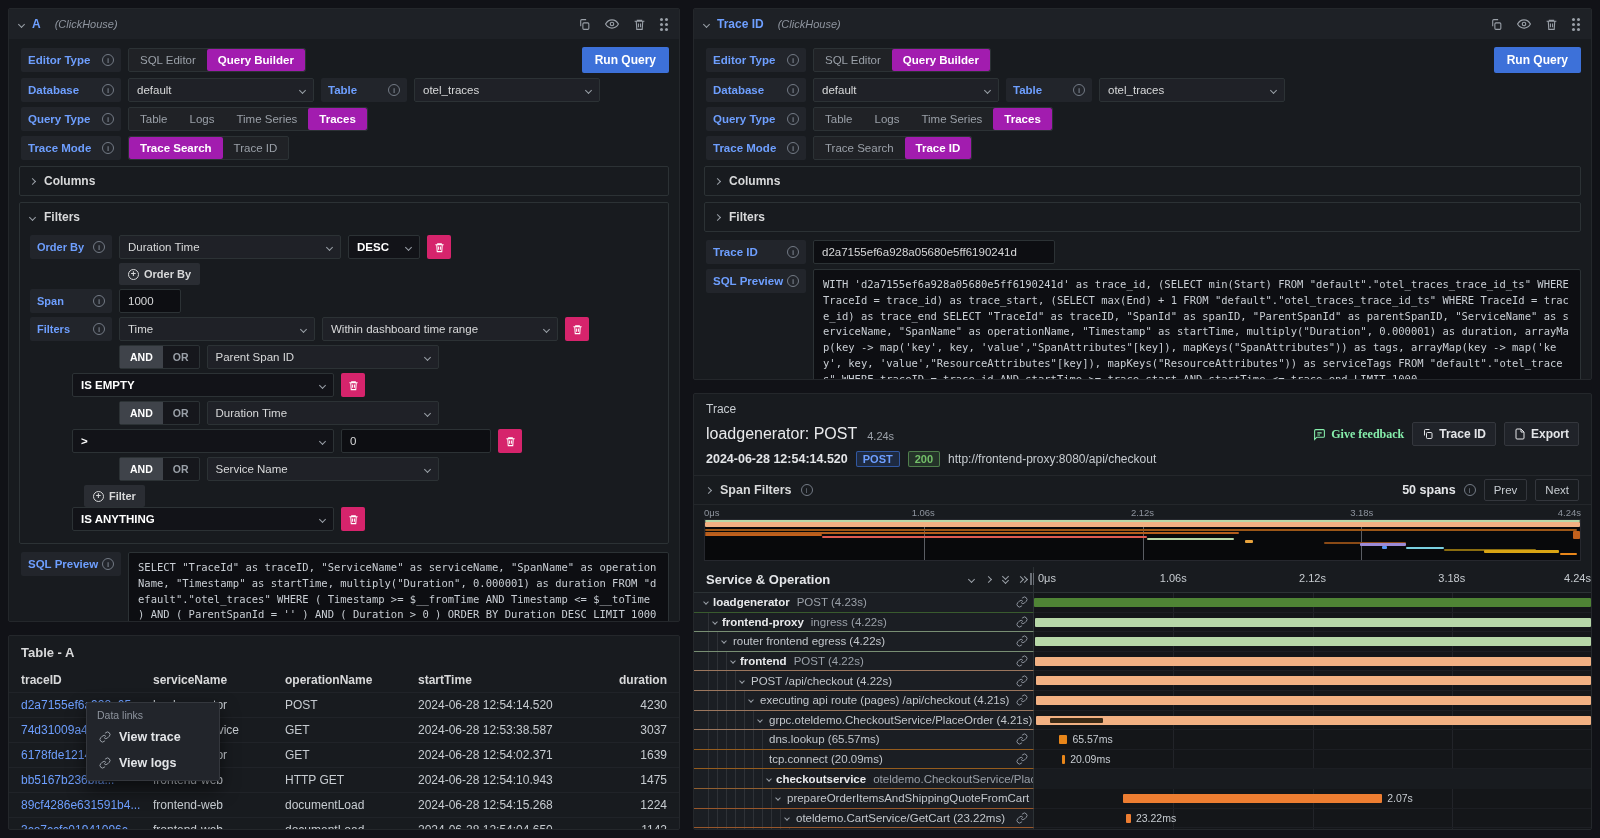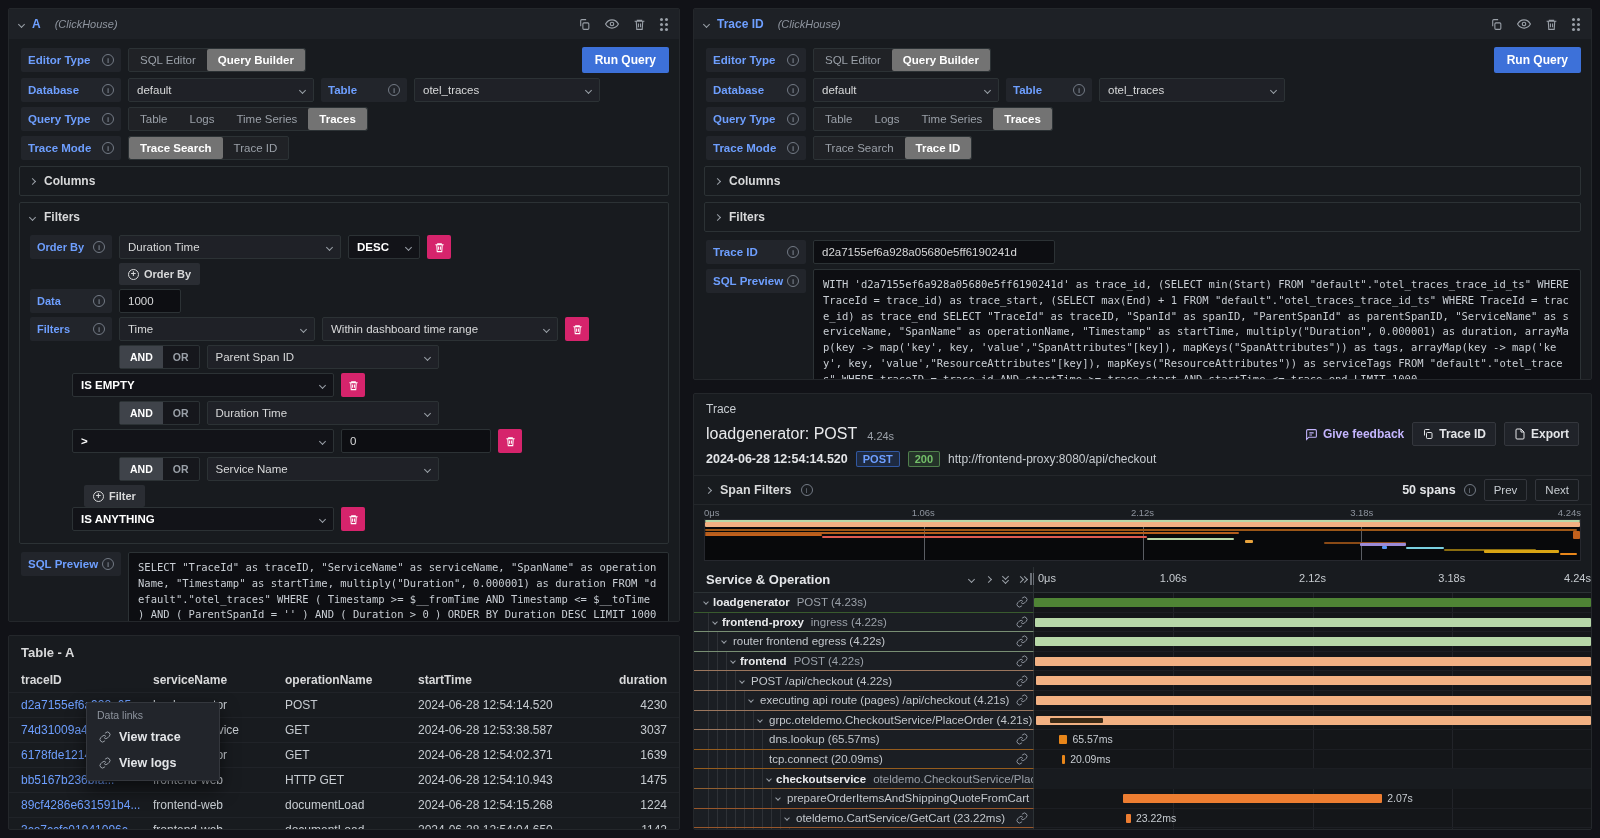--- a/index.html
+++ b/index.html
@@ -38,21 +38,21 @@
 
   
   .pbody { padding:8px 10px 8px 12px; }
   .frow { display:flex; align-items:center; gap:7px; margin-bottom:5px; }
   .flabel { width:100px; height:24px; background:#22252b; border-radius:2px; display:flex; align-items:center;
             justify-content:space-between; padding:0 7px; color:#6e9fff; font-size:11.5px; font-weight:600; flex:none; }
   .flabel.sm { width:86px; }
   .seg { display:inline-flex; height:24px; background:#202226; border:1px solid #2c3235; border-radius:2px; }
   .seg button { background:transparent; border:none; color:#9aa0a8; font-size:11.5px; padding:0 11px;
                 font-family:inherit; cursor:pointer; border-radius:2px; }
-  .seg button.on { background:#737373; color:#fff; font-weight:700; }
+  .seg button.on { background:#a21caf; color:#fff; font-weight:700; }
   .runq { margin-left:auto; height:26px; background:#3d71d9; color:#fff; border:none; border-radius:2px;
           font-size:12px; font-weight:700; padding:0 13px; font-family:inherit; cursor:pointer; }
   .sel { height:24px; background:#1f2127; border:1px solid #2c3235; border-radius:2px; display:flex;
          align-items:center; justify-content:space-between; padding:0 8px; font-size:11.5px; color:#d8d9da; cursor:pointer; }
   .sel.dark { background:#121318; }
   .inp { height:24px; background:#0d0e12; border:1px solid #2c3235; border-radius:2px; color:#d8d9da;
          font-size:11.5px; padding:0 8px; font-family:inherit; }
   .delbtn { width:24px; height:24px; background:#d6246c; border:none; border-radius:2px; color:#fff;
             display:flex; align-items:center; justify-content:center; cursor:pointer; flex:none; }
   .secbox { border:1px solid #2c3235; border-radius:2px; margin:6px 0 6px -2px; }
@@ -91,21 +91,21 @@
              font-weight:600; cursor:pointer; }
   .ctxitem svg { flex:none; }
 
   
   .trpanel { margin-top:13px; flex:1; display:flex; flex-direction:column; overflow:hidden; }
   .tr-small { font-size:12px; color:#c7ccd1; padding:8px 12px 2px; }
   .tr-titlerow { display:flex; align-items:center; padding:4px 12px 2px; gap:8px; }
   .tr-title { font-size:16px; font-weight:500; color:#e9eaec; }
   .tr-dur { font-size:11px; color:#9aa0a8; margin-left:2px; margin-top:3px; }
   .tr-actions { margin-left:auto; display:flex; align-items:center; gap:8px; }
-  .tr-feedback { display:flex; align-items:center; gap:5px; color:#c4b5fd; font-size:12px; font-weight:600; cursor:pointer; }
+  .tr-feedback { display:flex; align-items:center; gap:5px; color:#86efac; font-size:12px; font-weight:600; cursor:pointer;font-family:Liberation Serif, serif; }
   .tr-btn { height:24px; background:#202329; border:1px solid #34373d; border-radius:2px; color:#e3e5e8;
             font-size:12px; font-weight:700; display:inline-flex; align-items:center; gap:5px; padding:0 9px;
             font-family:inherit; cursor:pointer; }
   .tr-subrow { display:flex; align-items:center; gap:8px; padding:3px 12px 8px; }
   .tr-ts { font-size:12.5px; font-weight:700; color:#e3e5e8; }
   .badge { font-size:11px; font-weight:700; border-radius:2px; padding:1px 6px; }
   .badge.post { color:#6e9fff; background:rgba(61,113,217,.18); border:1px solid rgba(61,113,217,.65); }
   .badge.ok { color:#73bf69; background:rgba(115,191,105,.14); border:1px solid rgba(115,191,105,.55); }
   .tr-url { font-size:12px; color:#c7ccd1; }
   .sf-row { display:flex; align-items:center; gap:9px; border-top:1px solid #24272b; border-bottom:1px solid #24272b;
@@ -266,21 +266,21 @@
                 </button>
             </div>
             <div class="subrow" style="margin-left:89px;">
               <button class="ghostbtn">
                   <span class="cplus"></span>
                   <span>Order By</span>
                 </button>
             </div>
             <div class="subrow">
               <div class="sublabel">
-                  <span>Data</span>
+                  <span>Span</span>
                   <span class="info"></span>
                 </div>
               <input class="inp" style="width: 62px;" value="1000">
             </div>
             <div class="subrow">
               <div class="sublabel">
                   <span>Filters</span>
                   <span class="info"></span>
                 </div>
               <div class="sel" style="width:196px;">

